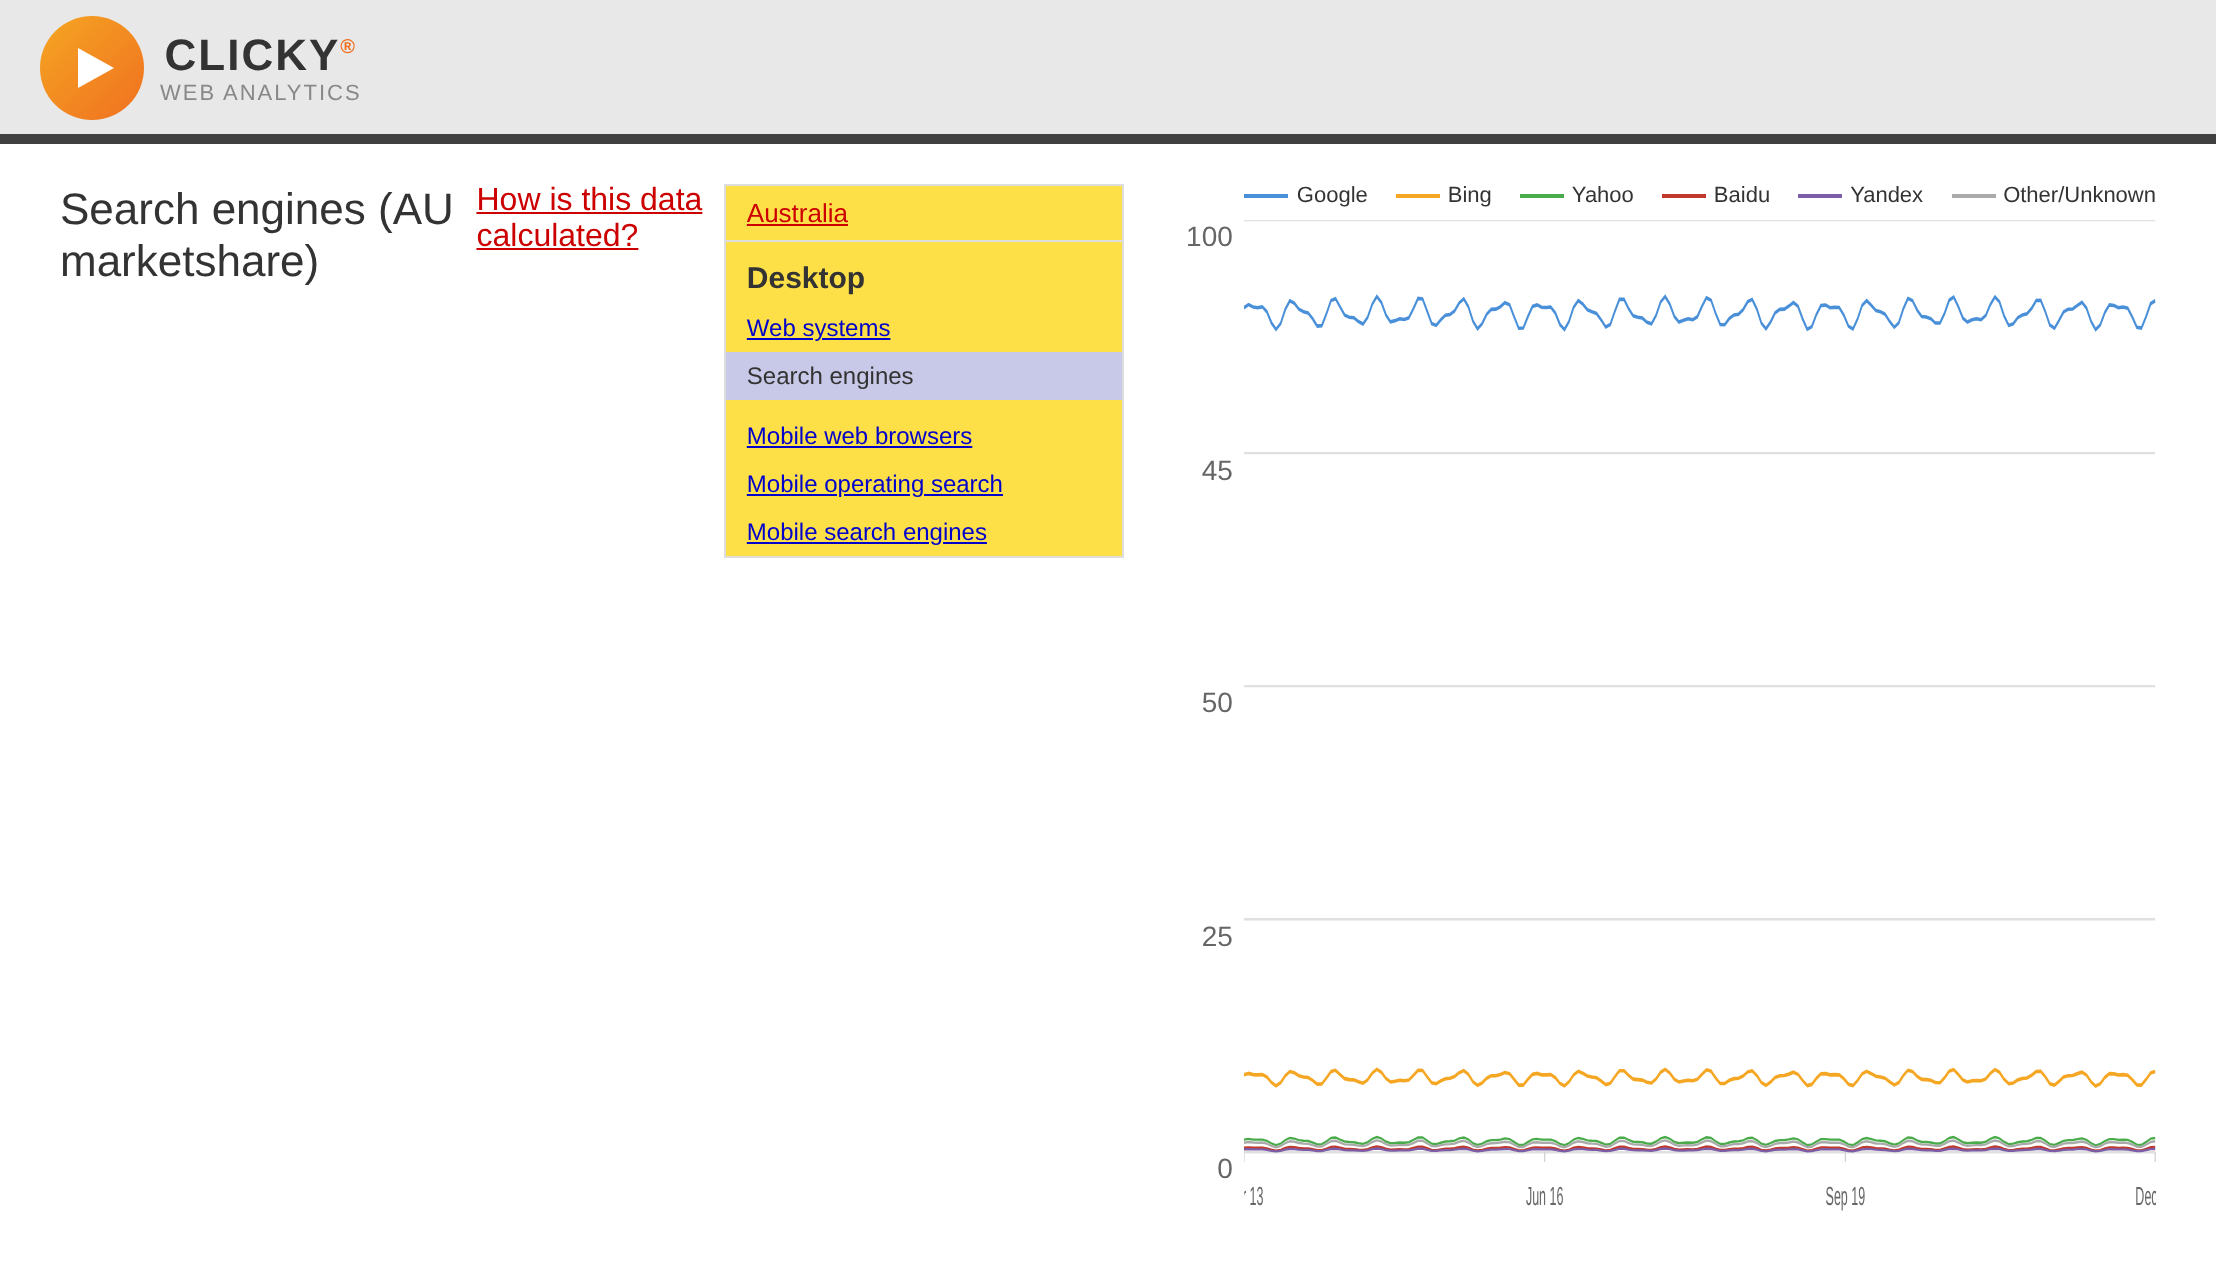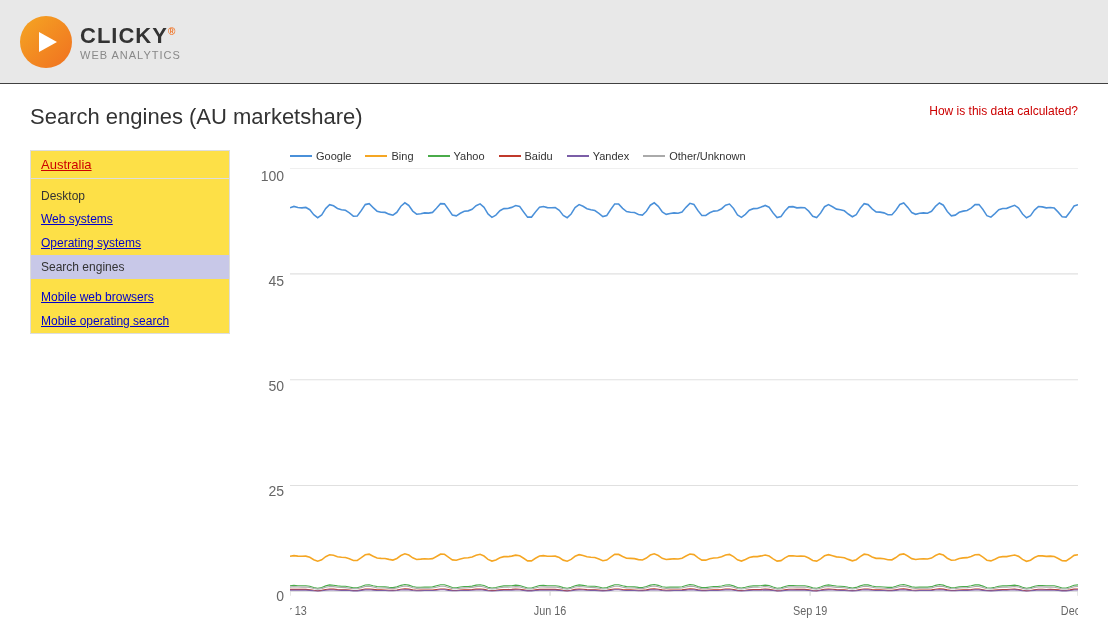--- a/index.html
+++ b/index.html
@@ -1,25 +1,26 @@
 <!DOCTYPE html>
 <html><head>
   <meta charset="utf-8">
   <style>
     * { box-sizing: border-box; margin: 0; padding: 0; }
     body { font-family: Arial, sans-serif; font-size: 13px; background: #f0f0f0; color: #333; }
 
     
     #header {
       background: #e8e8e8;
-      border-bottom: 1px solid #404040;
+      border-bottom: 5px solid #404040;
       padding: 10px 20px;
       display: flex;
       align-items: center;
-      height: 84px;
+      height: 72px;
+      text-align: center;
     }
     .logo-circle {
       width: 52px; height: 52px;
       border-radius: 50%;
       background: linear-gradient(135deg, #f5a623, #f07020);
       display: flex; align-items: center; justify-content: center;
       margin-right: 8px;
       flex-shrink: 0;
     }
     .logo-arrow {
@@ -37,38 +38,39 @@
     }
     .logo-clicky span { color: #f07020; font-size: 10px; vertical-align: super; }
     .logo-sub { font-size: 11px; color: #888; letter-spacing: 1px; text-transform: uppercase; }
 
     
     #main {
       background: #fff;
       min-height: 560px;
       padding: 20px 30px;
       display: flex;
-      flex-direction: column;
+      flex-direction: row;
     }
 
     
     #title-row {
       display: flex;
       justify-content: space-between;
       align-items: flex-start;
       margin-bottom: 20px;
     }
     #page-title {
       font-size: 22px;
       font-weight: normal;
       color: #333;
     }
     #help-link {
       color: #c00;
-      font-size: 12px;
+      text-decoration: underline;
+      font-size: 16px;
       cursor: pointer;
     }
 
     
     #content {
       display: flex;
       gap: 20px;
       flex: 1;
     }
 
@@ -86,22 +88,22 @@
     .sidebar-region-header {
       padding: 6px 10px;
       border-bottom: 1px solid #ddd;
     }
     .sidebar-region-header a {
       color: #c00;
       text-decoration: underline;
       font-size: 13px;
     }
     .sidebar-section-label {
-      font-weight: normal;
-      font-size: 12px;
+      font-weight: bold;
+      font-size: 15px;
       padding: 10px 10px 4px 10px;
       color: #333;
     }
     .sidebar-item {
       padding: 5px 10px;
       font-size: 12px;
     }
     .sidebar-item a {
       color: #00c;
       text-decoration: underline;
@@ -188,35 +190,35 @@
       <div class="sidebar-region">
         <div class="sidebar-region-header">
           <a>Australia</a>
         </div>
 
         <div class="sidebar-section-label">Desktop</div>
 
         <div class="sidebar-item">
           <a>Web systems</a>
         </div>
-        <div class="sidebar-item">
-          <a>Operating systems</a>
-        </div>
         <div class="sidebar-item active">
           <a>Search engines</a>
         </div>
 
         <div class="sidebar-divider"></div>
 
 
         <div class="sidebar-item">
           <a>Mobile web browsers</a>
         </div>
         <div class="sidebar-item">
           <a>Mobile operating search</a>
+        </div>
+        <div class="sidebar-item">
+          <a>Mobile search engines</a>
         </div>
       </div>
     </div>
 
     <div id="chart-area">
       <div id="chart-legend">
 
       <div class="legend-item">
             <div class="legend-line" style="background: rgb(74, 144, 217);"></div>
             <span>Google</span>

